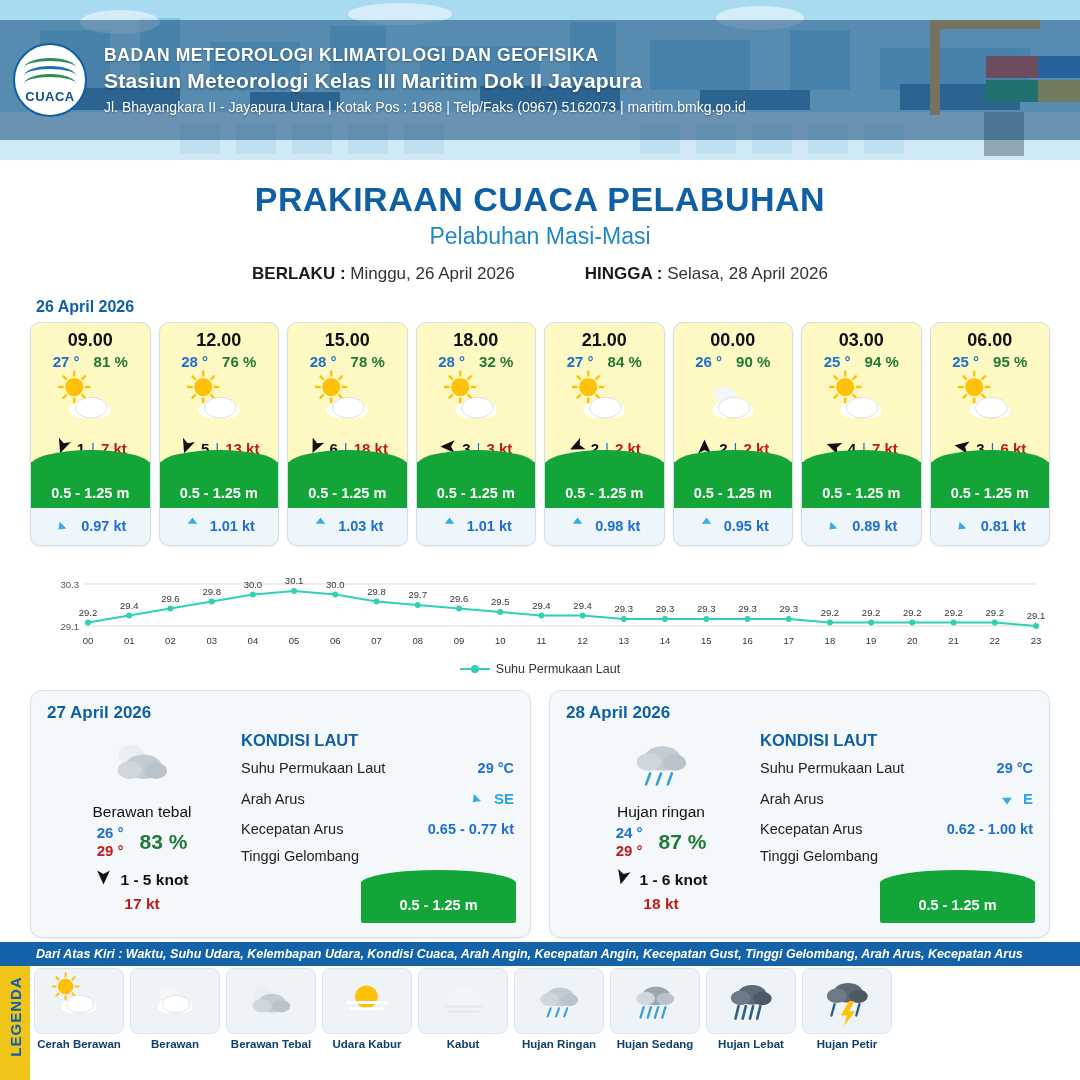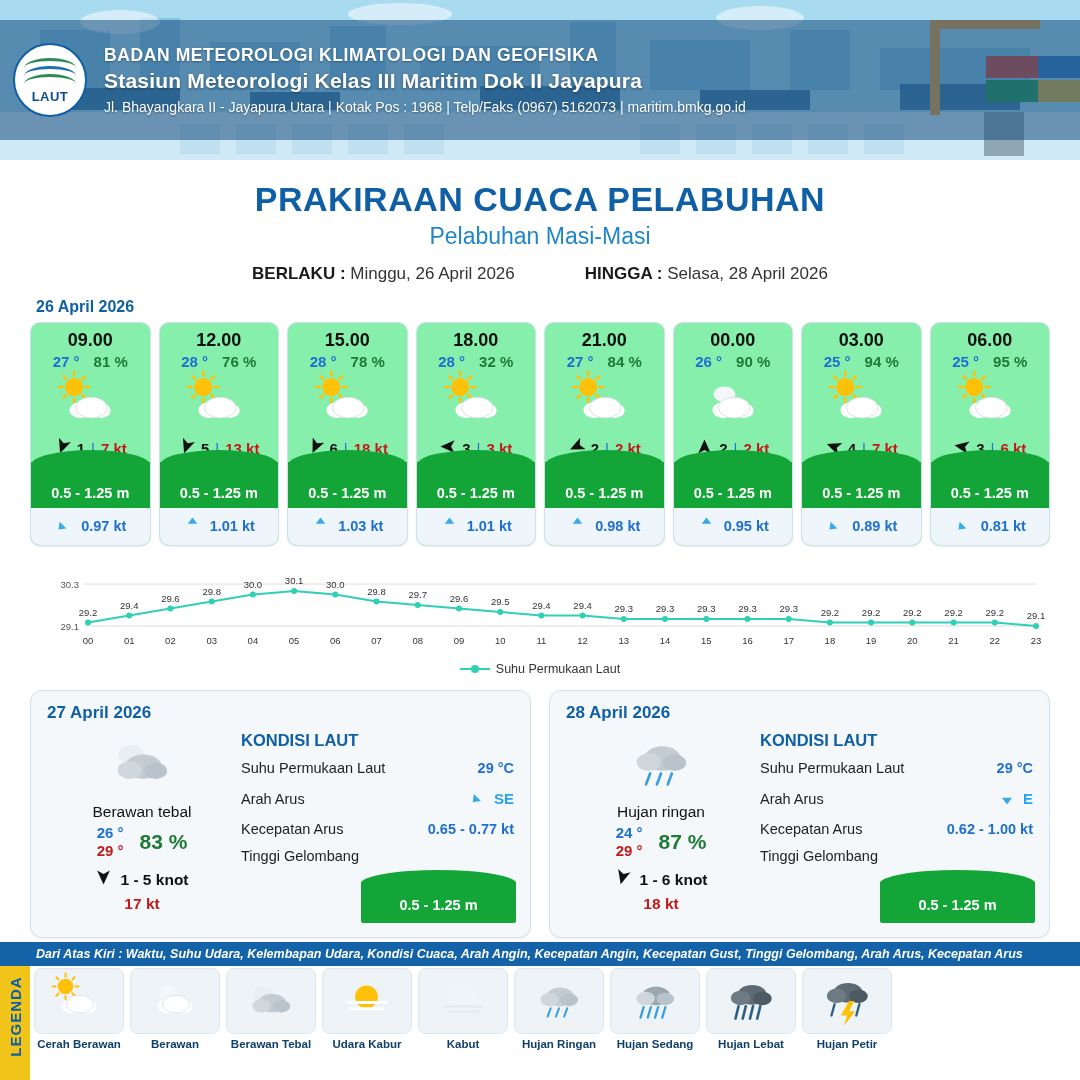--- a/index.html
+++ b/index.html
@@ -53,21 +53,21 @@
   .valid-lbl { font-weight:bold; color:#1a1a1a; }
   .valid-val { color:#333; }
 
   .date-label {
     margin:14px 0 6px 36px; font-size:16px; font-weight:bold; color:#0f5fa6;
   }
 
   
   .cards { display:flex; gap:8px; padding:0 30px; }
   .card {
-    width:127px; background:#86efac; border:1px solid #cfdfeb; border-radius:10px;
+    width:127px; background:#fef9c3; border:1px solid #cfdfeb; border-radius:10px;
     overflow:hidden; box-shadow:0 1px 2px rgba(0,0,0,.08);
   }
   .c-time { text-align:center; font-size:18px; font-weight:bold; color:#111; padding:7px 0 2px; }
   .c-th { display:flex; justify-content:center; gap:14px; align-items:baseline; padding-bottom:2px; }
   .c-temp { color:#1f6fd0; font-size:15px; font-weight:bold; }
   .c-hum { color:#1e7a34; font-size:15px; font-weight:bold; }
   .c-icon { height:64px; display:flex; align-items:center; justify-content:center; }
   .c-wind {
     display:flex; align-items:center; justify-content:center; gap:6px;
     font-size:15px; font-weight:bold; padding:2px 0 4px;
@@ -221,21 +221,21 @@
   </svg>
   <div class="hdr-band"></div>
   <div class="hdr-inner">
     <div class="logo-wrap">
       <div class="logo">
         <div class="arcs">
           <div class="arc"></div>
             <div class="arc"></div>
             <div class="arc"></div>
         </div>
-        <div class="bmkg">LAUT</div>
+        <div class="bmkg">CUACA</div>
       </div>
     </div>
     <div class="hdr-text">
       <div class="hdr-l1">BADAN METEOROLOGI KLIMATOLOGI DAN GEOFISIKA</div>
       <div class="hdr-l2">Stasiun Meteorologi Kelas III Maritim Dok II Jayapura</div>
       <div class="hdr-l3">Jl. Bhayangkara II - Jayapura Utara | Kotak Pos : 1968 | Telp/Faks (0967) 5162073 | maritim.bmkg.go.id</div>
     </div>
   </div>
 </div>
 

